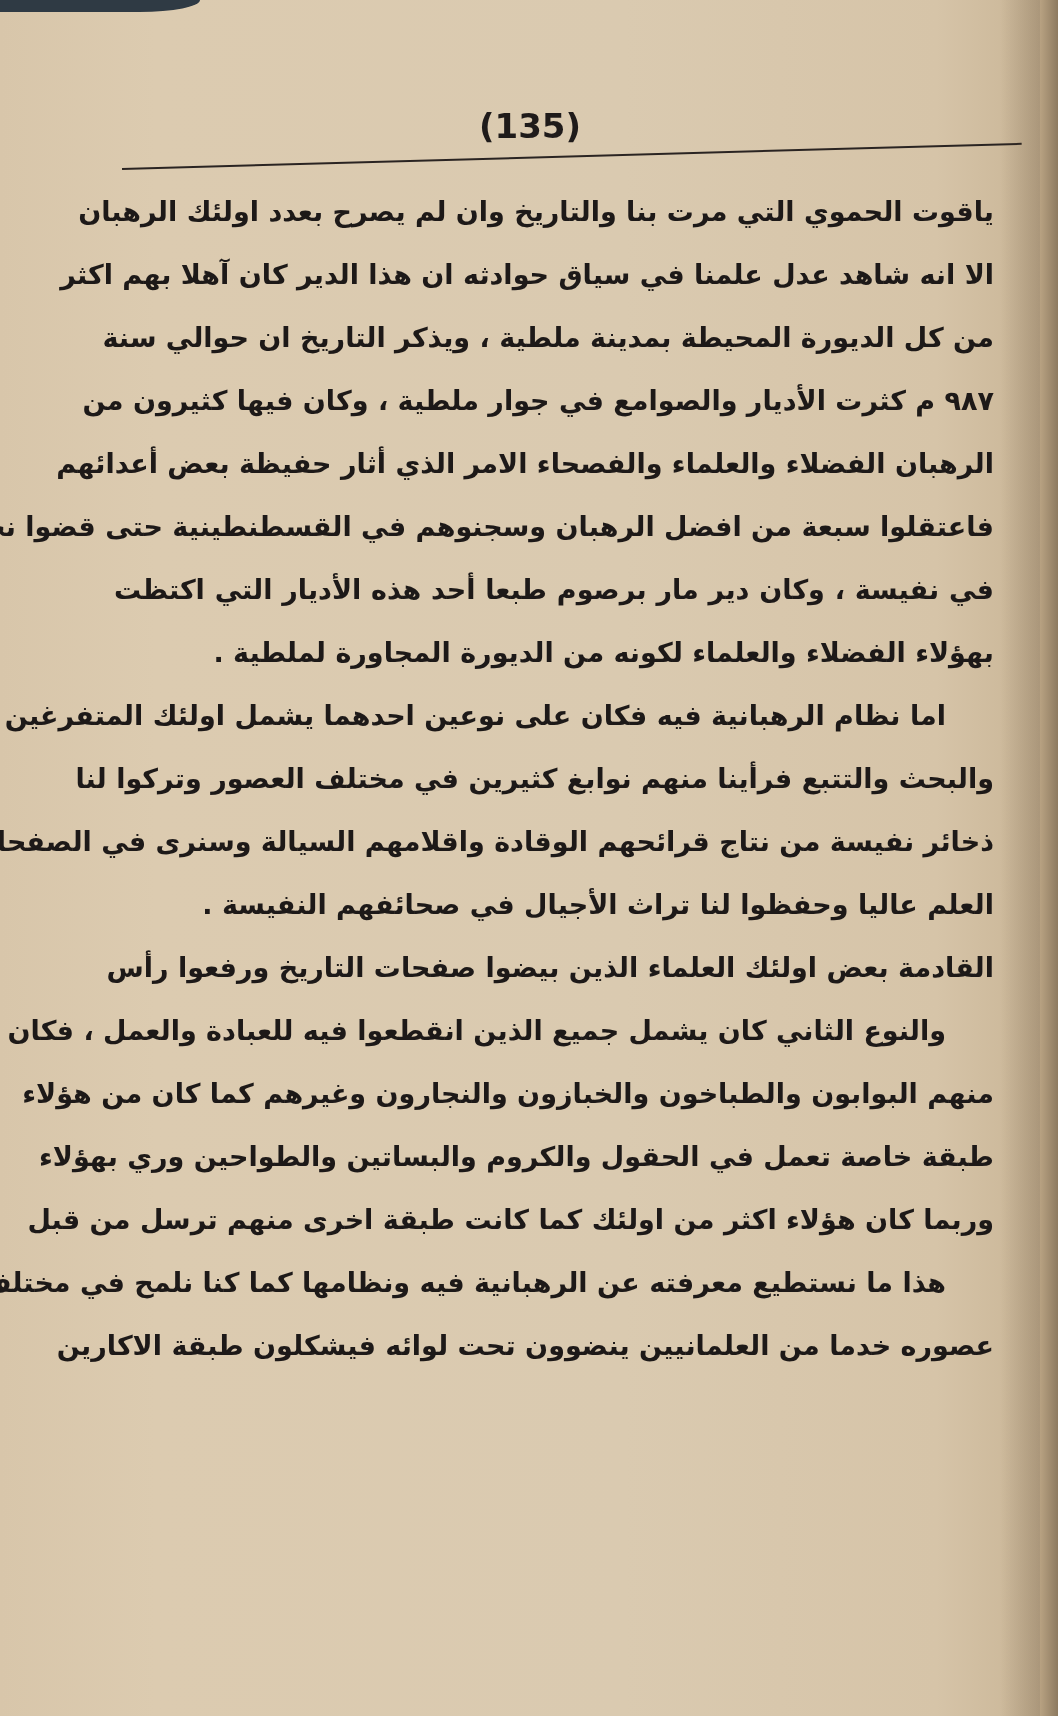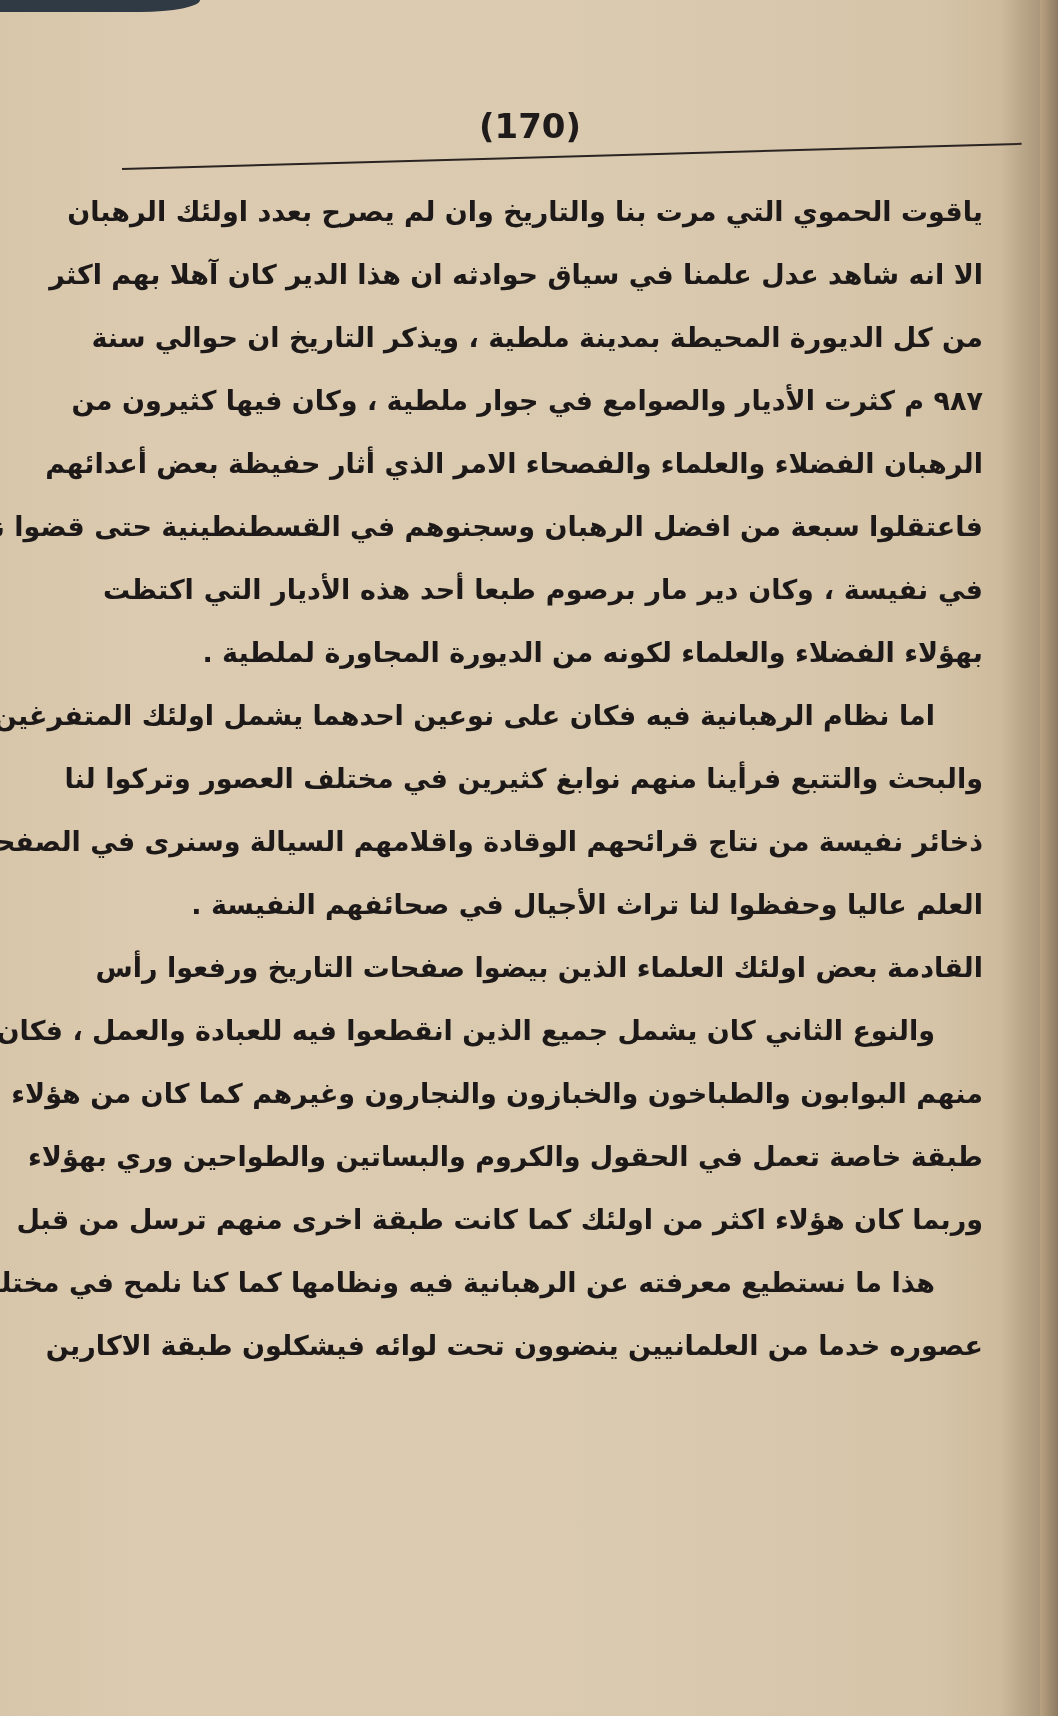--- a/index.html
+++ b/index.html
@@ -59,21 +59,21 @@
       left: 122px;
       top: 168px;
       width: 900px;
       height: 0;
       border-top: 2px solid #2a2422;
       transform: rotate(-1.6deg);
       transform-origin: left top;
     }
     .text-block {
       position: absolute;
-      left: 103px;
+      left: 114px;
       top: 180px;
       width: 880px;
       direction: rtl;
       color: #1d1918;
       font-family: "DejaVu Sans", sans-serif;
       font-size: 27px;
       font-weight: bold;
     }
     .line {
       height: 63px;
@@ -86,21 +86,21 @@
       text-align-last: right;
     }
     .line.indent {
       padding-right: 48px;
     }
   </style>
 </head>
 <body>
 
 <div class="page">
-  <div class="page-number">(170)</div>
+  <div class="page-number">(135)</div>
   <div class="rule"></div>
 
   <div class="text-block">
 
     <div class="paragraph">
       <div class="line">ياقوت الحموي التي مرت بنا والتاريخ وان لم يصرح بعدد اولئك الرهبان</div>
       <div class="line">الا انه شاهد عدل علمنا في سياق حوادثه ان هذا الدير كان آهلا بهم اكثر</div>
       <div class="line">من كل الديورة المحيطة بمدينة ملطية ، ويذكر التاريخ ان حوالي سنة</div>
       <div class="line">٩٨٧ م كثرت الأديار والصوامع في جوار ملطية ، وكان فيها كثيرون من</div>
       <div class="line">الرهبان الفضلاء والعلماء والفصحاء الامر الذي أثار حفيظة بعض أعدائهم</div>

